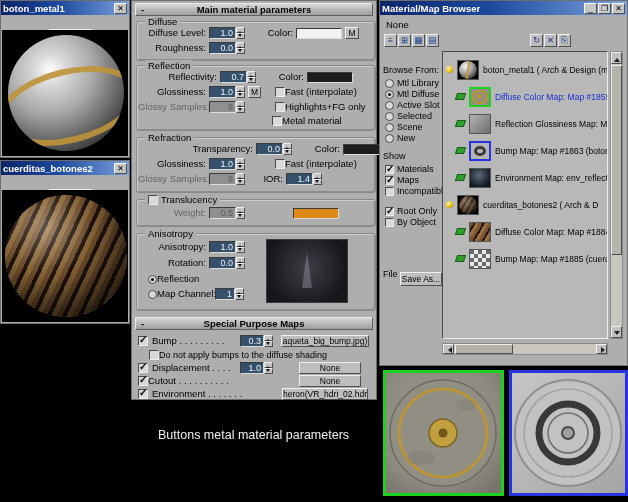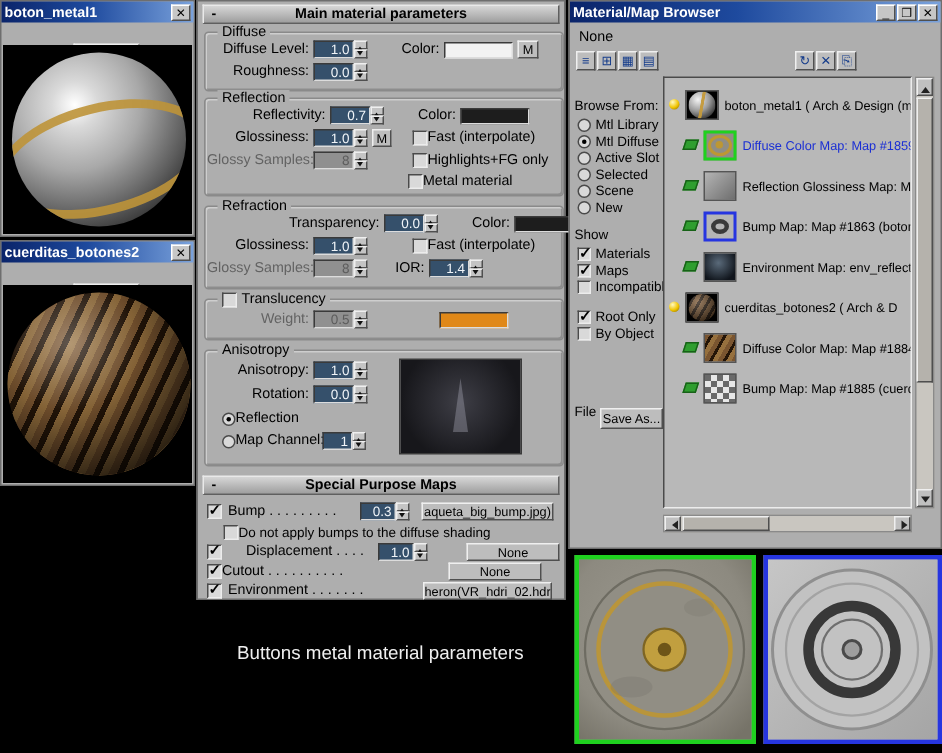--- a/index.html
+++ b/index.html
@@ -317,21 +317,21 @@
           <i class="dn"></i>
         </span>
       <span class="btn" style="width:88px;height:12px;margin-left:8px;">aqueta_big_bump.jpg)</span>
     </div>
     <div class="row" style="left:17px;top:348px;">
       <span class="cb"></span>
       <span class="lbl" style="font-size:9px;">Do not apply bumps to the diffuse shading</span>
     </div>
     <div class="row" style="left:6px;top:361px;">
       <span class="cb on"></span>
-      <span class="lbl" style="width:88px;margin-left:16px;">Displacement . . . .</span>
+      <span class="lbl" style="width:88px;margin-left:4px;">Displacement . . . .</span>
       <span class="field" style="width:24px;">1.0</span>
       <span class="spin">
           <i class="up"></i>
           <i class="dn"></i>
         </span>
       <span class="btn" style="width:62px;height:12px;margin-left:26px;">None</span>
     </div>
     <div class="row" style="left:6px;top:374px;">
       <span class="cb on"></span>
       <span class="lbl" style="width:88px;margin-left:0;">Cutout . . . . . . . . . .</span>

